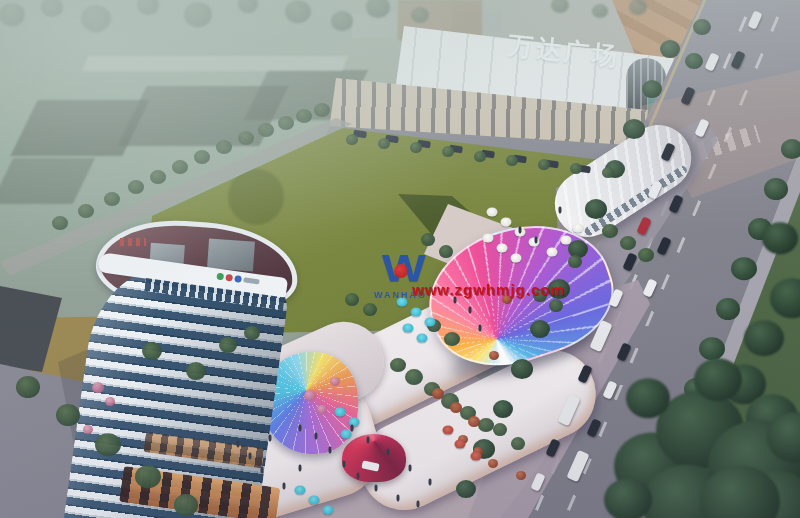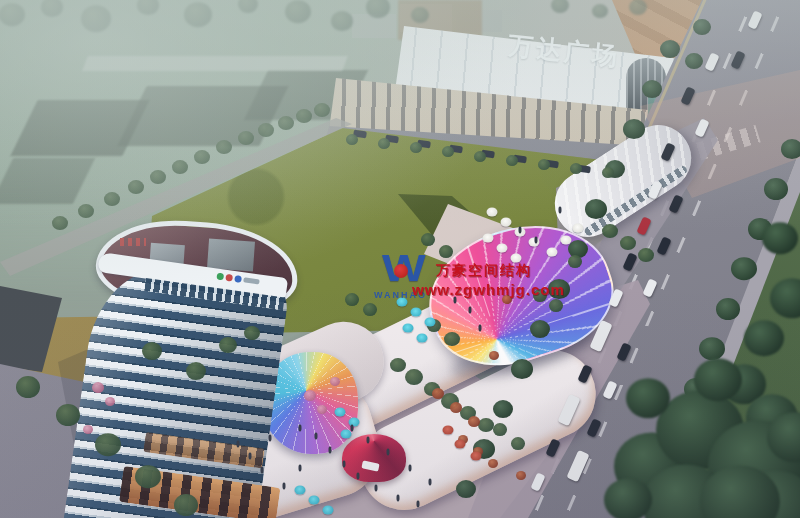--- a/index.html
+++ b/index.html
@@ -224,21 +224,20 @@
   <div class="po tw-shop1"></div>
 
   <div class="ly haze-a"></div>
   <div class="ly haze-b"></div>
   <div class="ly grade"></div>
 
   <div class="wm">
     <span class="wm-w">W</span>
     <span class="wm-dot"></span>
     <span class="wm-name">WANHAO</span>
-    <div class="wm-brand">万豪空间结构</div>
     <div class="wm-url">www.zgwhmjg.com</div>
   </div>
 
 <div class="dec" style="left: 702px; top: 28px; width: 18px; height: 16.2px; border-radius: 50%; background: radial-gradient(circle at 38% 32%, rgb(79, 108, 85), rgb(44, 68, 52) 72%); opacity: 1; filter: none; transform: translate(-50%, -55%); z-index: 23;"></div>
     <div class="dec" style="left: 694px; top: 62px; width: 18px; height: 16.2px; border-radius: 50%; background: radial-gradient(circle at 38% 32%, rgb(79, 108, 85), rgb(44, 68, 52) 72%); opacity: 1; filter: none; transform: translate(-50%, -55%); z-index: 23;"></div>
     <div class="dec" style="left: 670px; top: 50px; width: 20px; height: 18px; border-radius: 50%; background: radial-gradient(circle at 38% 32%, rgb(79, 108, 85), rgb(44, 68, 52) 72%); opacity: 1; filter: none; transform: translate(-50%, -55%); z-index: 23;"></div>
     <div class="dec" style="left: 652px; top: 90px; width: 20px; height: 18px; border-radius: 50%; background: radial-gradient(circle at 38% 32%, rgb(79, 108, 85), rgb(44, 68, 52) 72%); opacity: 1; filter: none; transform: translate(-50%, -55%); z-index: 23;"></div>
     <div class="dec" style="left: 634px; top: 130px; width: 22px; height: 19.8px; border-radius: 50%; background: radial-gradient(circle at 38% 32%, rgb(79, 108, 85), rgb(44, 68, 52) 72%); opacity: 1; filter: none; transform: translate(-50%, -55%); z-index: 23;"></div>
     <div class="dec" style="left: 615px; top: 170px; width: 20px; height: 18px; border-radius: 50%; background: radial-gradient(circle at 38% 32%, rgb(79, 108, 85), rgb(44, 68, 52) 72%); opacity: 1; filter: none; transform: translate(-50%, -55%); z-index: 23;"></div>
     <div class="dec" style="left: 596px; top: 210px; width: 22px; height: 19.8px; border-radius: 50%; background: radial-gradient(circle at 38% 32%, rgb(79, 108, 85), rgb(44, 68, 52) 72%); opacity: 1; filter: none; transform: translate(-50%, -55%); z-index: 23;"></div>

